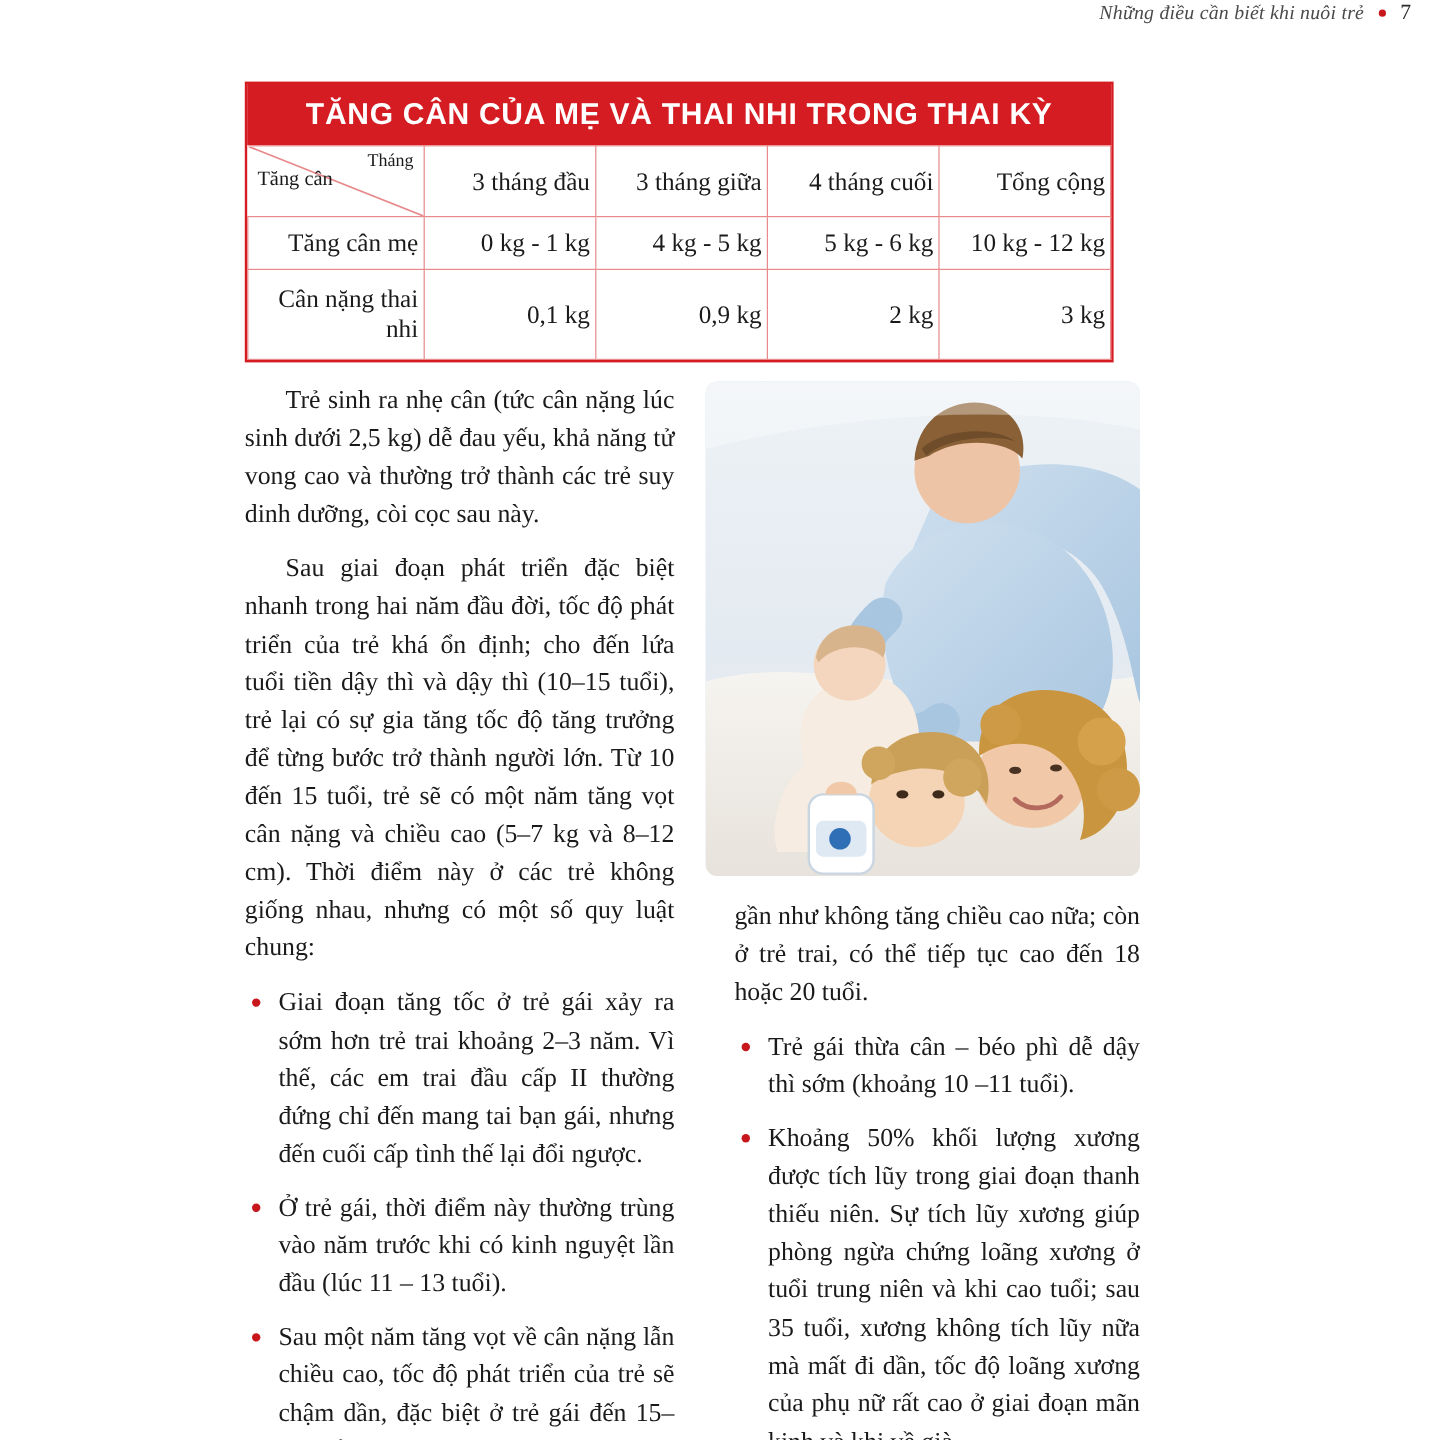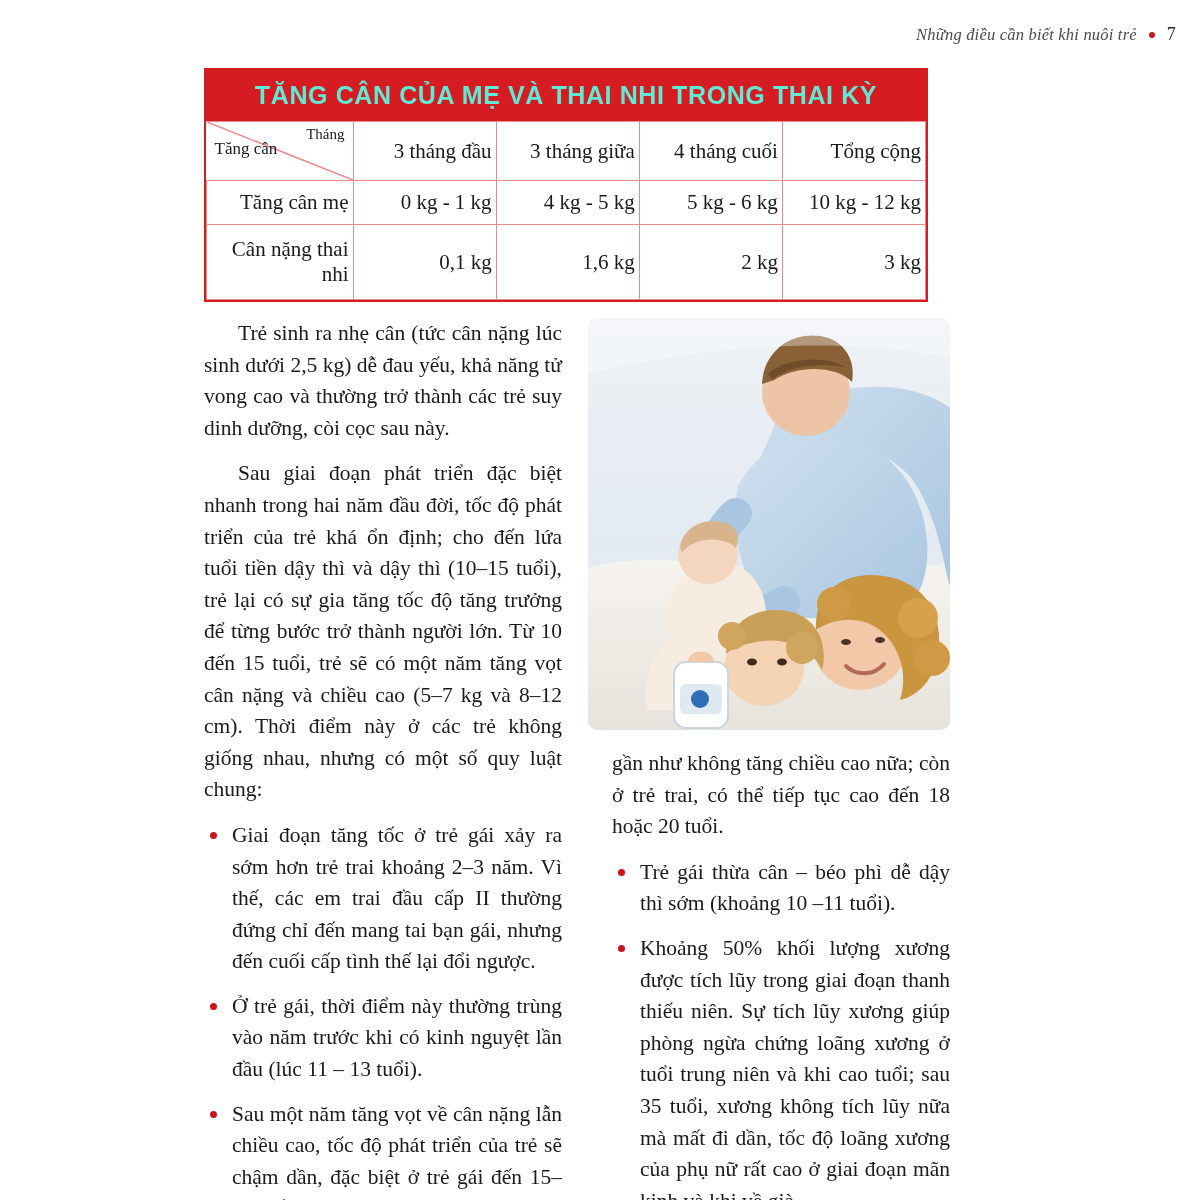--- a/index.html
+++ b/index.html
@@ -18,21 +18,21 @@
     position: relative;
     width: 1200px;
     height: 1200px;
     box-sizing: border-box;
     padding: 0;
   }
 
   
   .header {
     position: absolute;
-    top: 24px;
+    top: 0;
     right: 24px;
     display: flex;
     align-items: center;
     gap: 12px;
     font-size: 16.5px;
     color: #4a4a4a;
     font-style: italic;
     letter-spacing: 0.2px;
   }
   .header .dot {
@@ -53,21 +53,21 @@
     position: absolute;
     left: 204px;
     top: 68px;
     width: 724px;
     border: 2px solid #d41c22;
     box-sizing: border-box;
     background: #fff;
   }
   .table-title {
     background: #d41c22;
-    color: #5eead4;
+    color: #ffffff;
     text-align: center;
     font-family: "Liberation Sans", sans-serif;
     font-weight: bold;
     font-size: 25px;
     letter-spacing: 0.6px;
     padding: 13px 0 13px 0;
     line-height: 1;
   }
   table.growth {
     border-collapse: collapse;
@@ -214,21 +214,21 @@
       <tr>
         <td class="rowlabel first-col">Tăng cân mẹ</td>
         <td>0 kg - 1 kg</td>
         <td>4 kg - 5 kg</td>
         <td>5 kg - 6 kg</td>
         <td>10 kg - 12 kg</td>
       </tr>
       <tr class="tall-row">
         <td class="rowlabel first-col">Cân nặng thai nhi</td>
         <td>0,1 kg</td>
-        <td>1,6 kg</td>
+        <td>0,9 kg</td>
         <td>2 kg</td>
         <td>3 kg</td>
       </tr>
     </tbody>
       </table>
   </div>
 
   <div class="photo">
     <svg width="362" height="412" viewBox="0 0 362 412">
       <defs>

